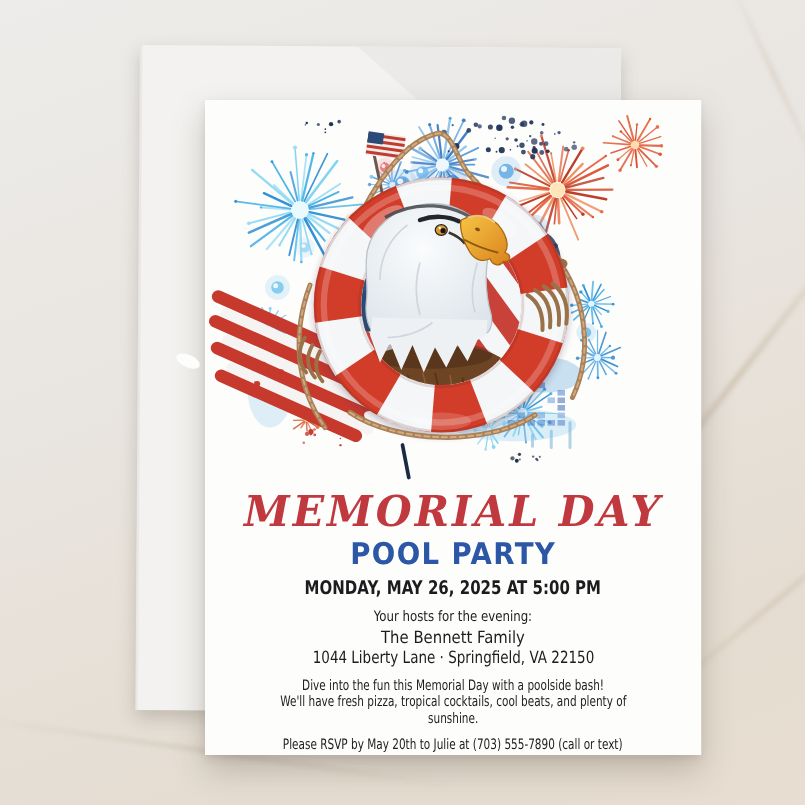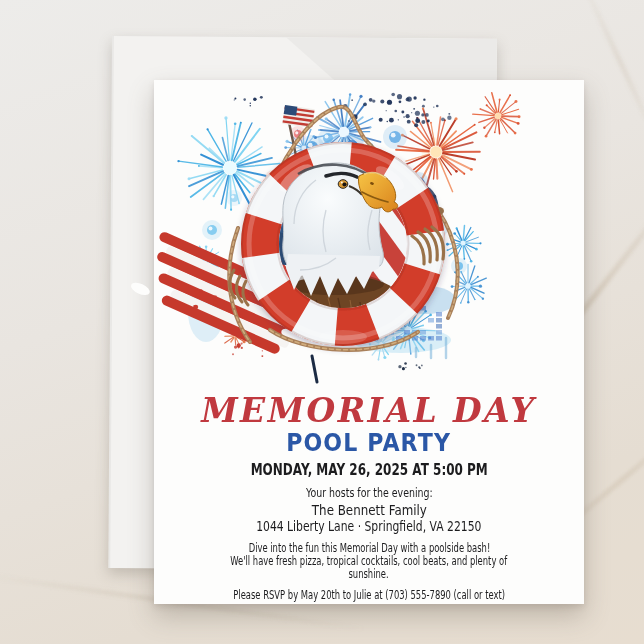--- a/index.html
+++ b/index.html
@@ -23,21 +23,21 @@
     background:#f3f2f0;transform:rotate(.4deg);transform-origin:top left;
     box-shadow:0 6px 14px rgba(100,92,82,.28);
   }
   .envelope .flap-shade{
     position:absolute;left:0;top:0;right:0;height:48px;background:#ebeae8;
     clip-path:polygon(45.2% 0,100% 0,100% 100%,59.4% 100%);
   }
   .envelope .edge{position:absolute;left:0;top:0;bottom:0;width:2px;background:rgba(0,0,0,.04);}
 
   .card{
-    position:absolute;left:154px;top:80px;width:430px;height:524px;
+    position:absolute;left:164px;top:80px;width:397px;height:524px;
     background:#fdfdfc;
     box-shadow:0 12px 24px rgba(105,95,85,.32),0 3px 6px rgba(105,95,85,.16);
   }
   .artwork{position:absolute;left:22px;top:10px;width:330px;height:312px;overflow:visible;}
 
   .textblock{position:absolute;left:0;right:0;top:312px;display:flex;flex-direction:column;align-items:center;}
   .tb-line{white-space:nowrap;text-align:center;line-height:1.15;color:var(--text-black,#1c1c1e);}
   .script-title{
     font-family:"DejaVu Serif",serif;font-style:italic;font-weight:bold;
     font-size:34px;letter-spacing:2.5px;color:var(--title-red,#c0393f);line-height:1.08;

